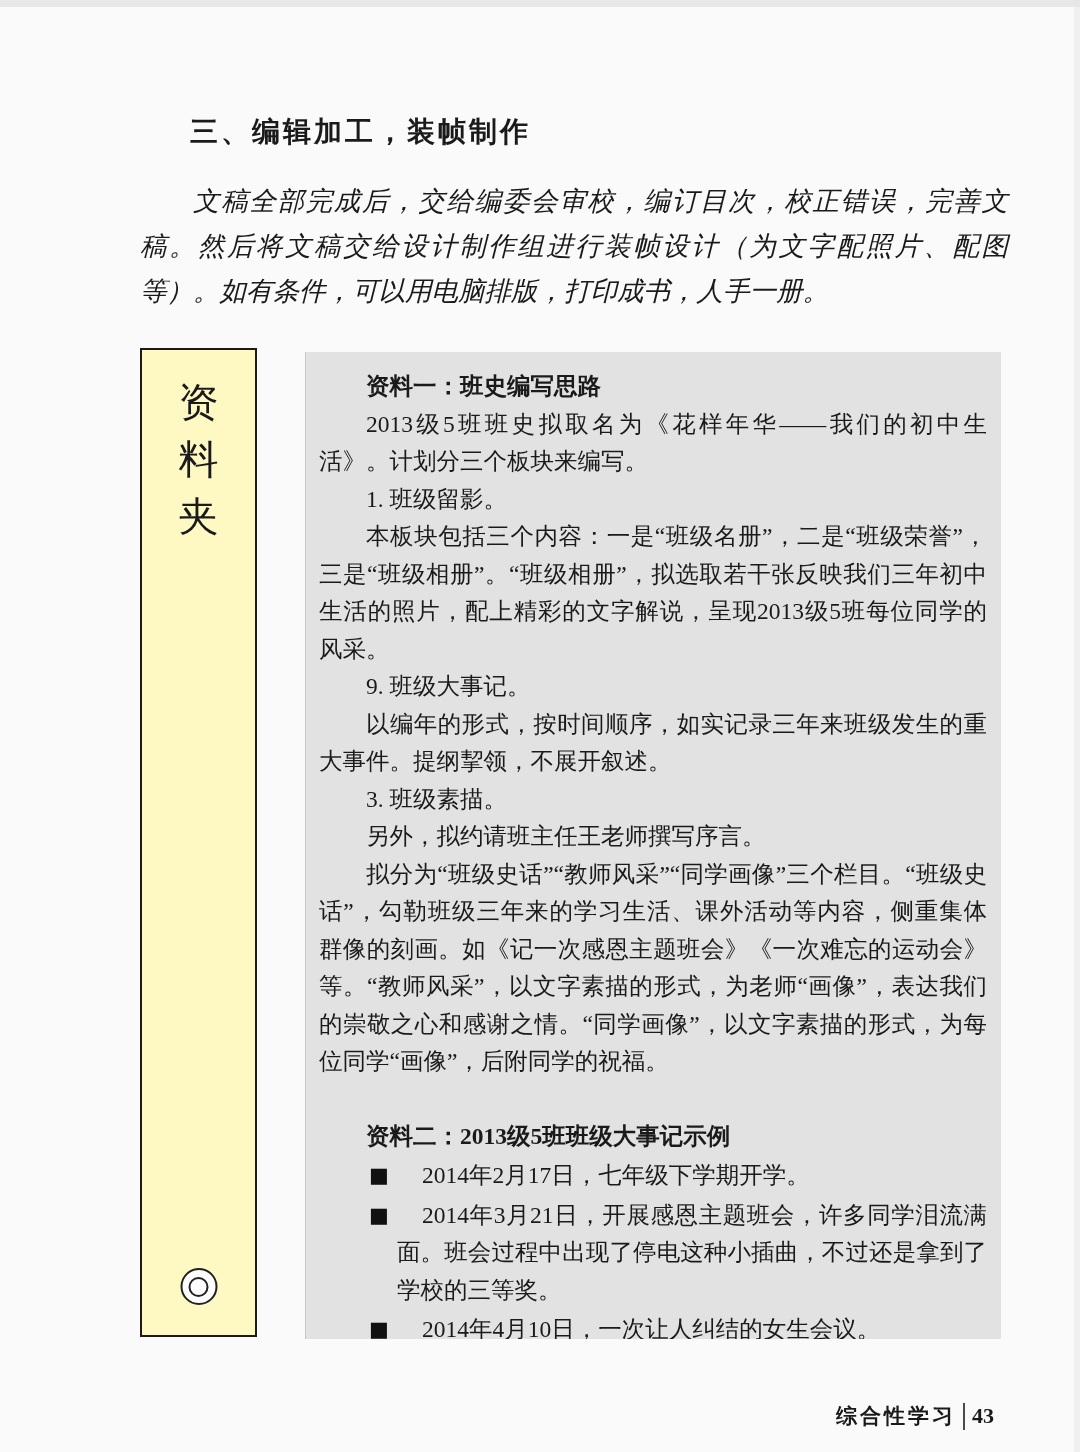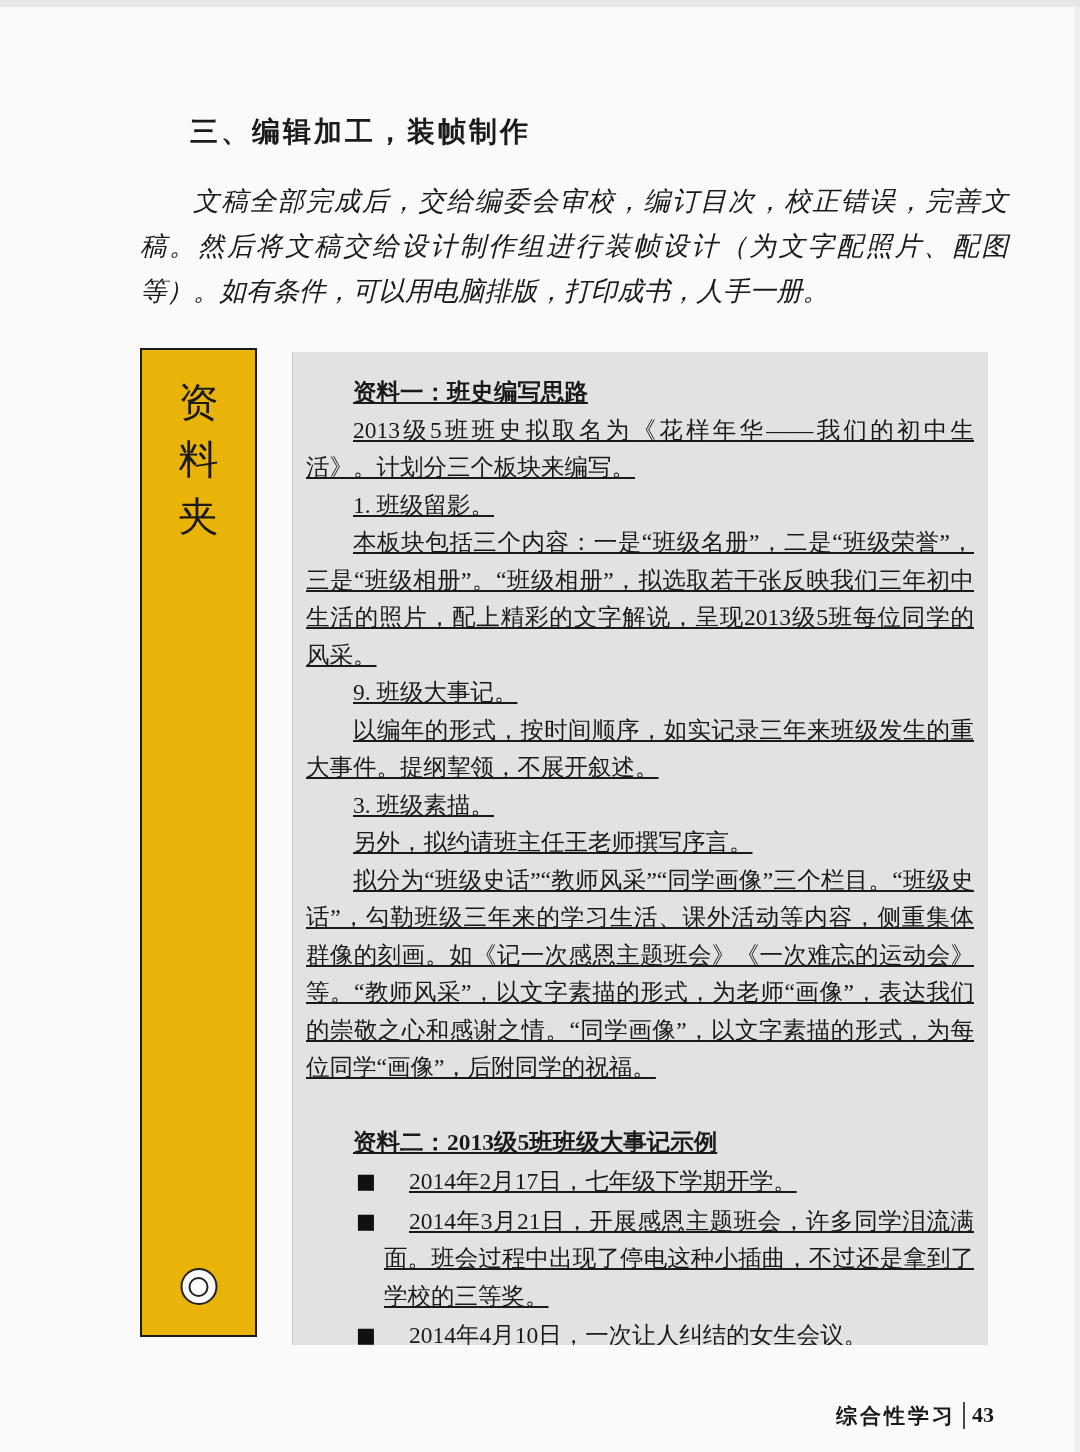--- a/index.html
+++ b/index.html
@@ -42,21 +42,21 @@
     margin: 0;
     font-style: italic;
   }
 
   
   .folder-spine {
     position: absolute;
     left: 140px; top: 348px;
     width: 113px; height: 985px;
     border: 2.5px solid #1a1a1a;
-    background: #eab308;
+    background: #fef9c3;
     box-sizing: content-box;
   }
   .folder-label {
     width: 44px;
     margin: 24px auto 0 auto;
     font-size: 40px;
     line-height: 57px;
     text-align: center;
     word-break: break-all;
     letter-spacing: 0;
@@ -73,30 +73,29 @@
   }
   .ring-icon-inner {
     width: 16px; height: 16px;
     border: 2.5px solid #222;
     border-radius: 50%;
   }
 
   
   .materials-box {
     position: absolute;
-    left: 292px; top: 352px;
+    left: 305px; top: 352px;
     width: 668px; height: 971px;
-    padding: 22px 14px 0 14px;
+    padding: 16px 14px 0 14px;
     background: #e2e2e2;
     font-size: 23.5px;
     line-height: 37.5px;
     text-align: justify;
     overflow: hidden;
     box-shadow: inset 1px 0 0 #c7c7c7;
-    text-decoration: underline;
   }
   .materials-box h3 {
     margin: 0;
     font-size: 23.5px;
     font-weight: bold;
     text-indent: 2em;
     line-height: 37.5px;
   }
   .materials-box p {
     margin: 0;
@@ -122,21 +121,21 @@
     font-size: 21px;
     line-height: 37.5px;
     color: #111;
   }
 
   .page-footer {
     position: absolute;
     top: 1402px;
     left: 0; right: 86px;
     display: flex;
-    align-items: flex-start;
+    align-items: center;
     justify-content: flex-end;
     gap: 7px;
   }
   .footer-section {
     font-size: 21px;
     font-weight: bold;
     letter-spacing: 3px;
   }
   .footer-divider {
     width: 2px; height: 27px;

